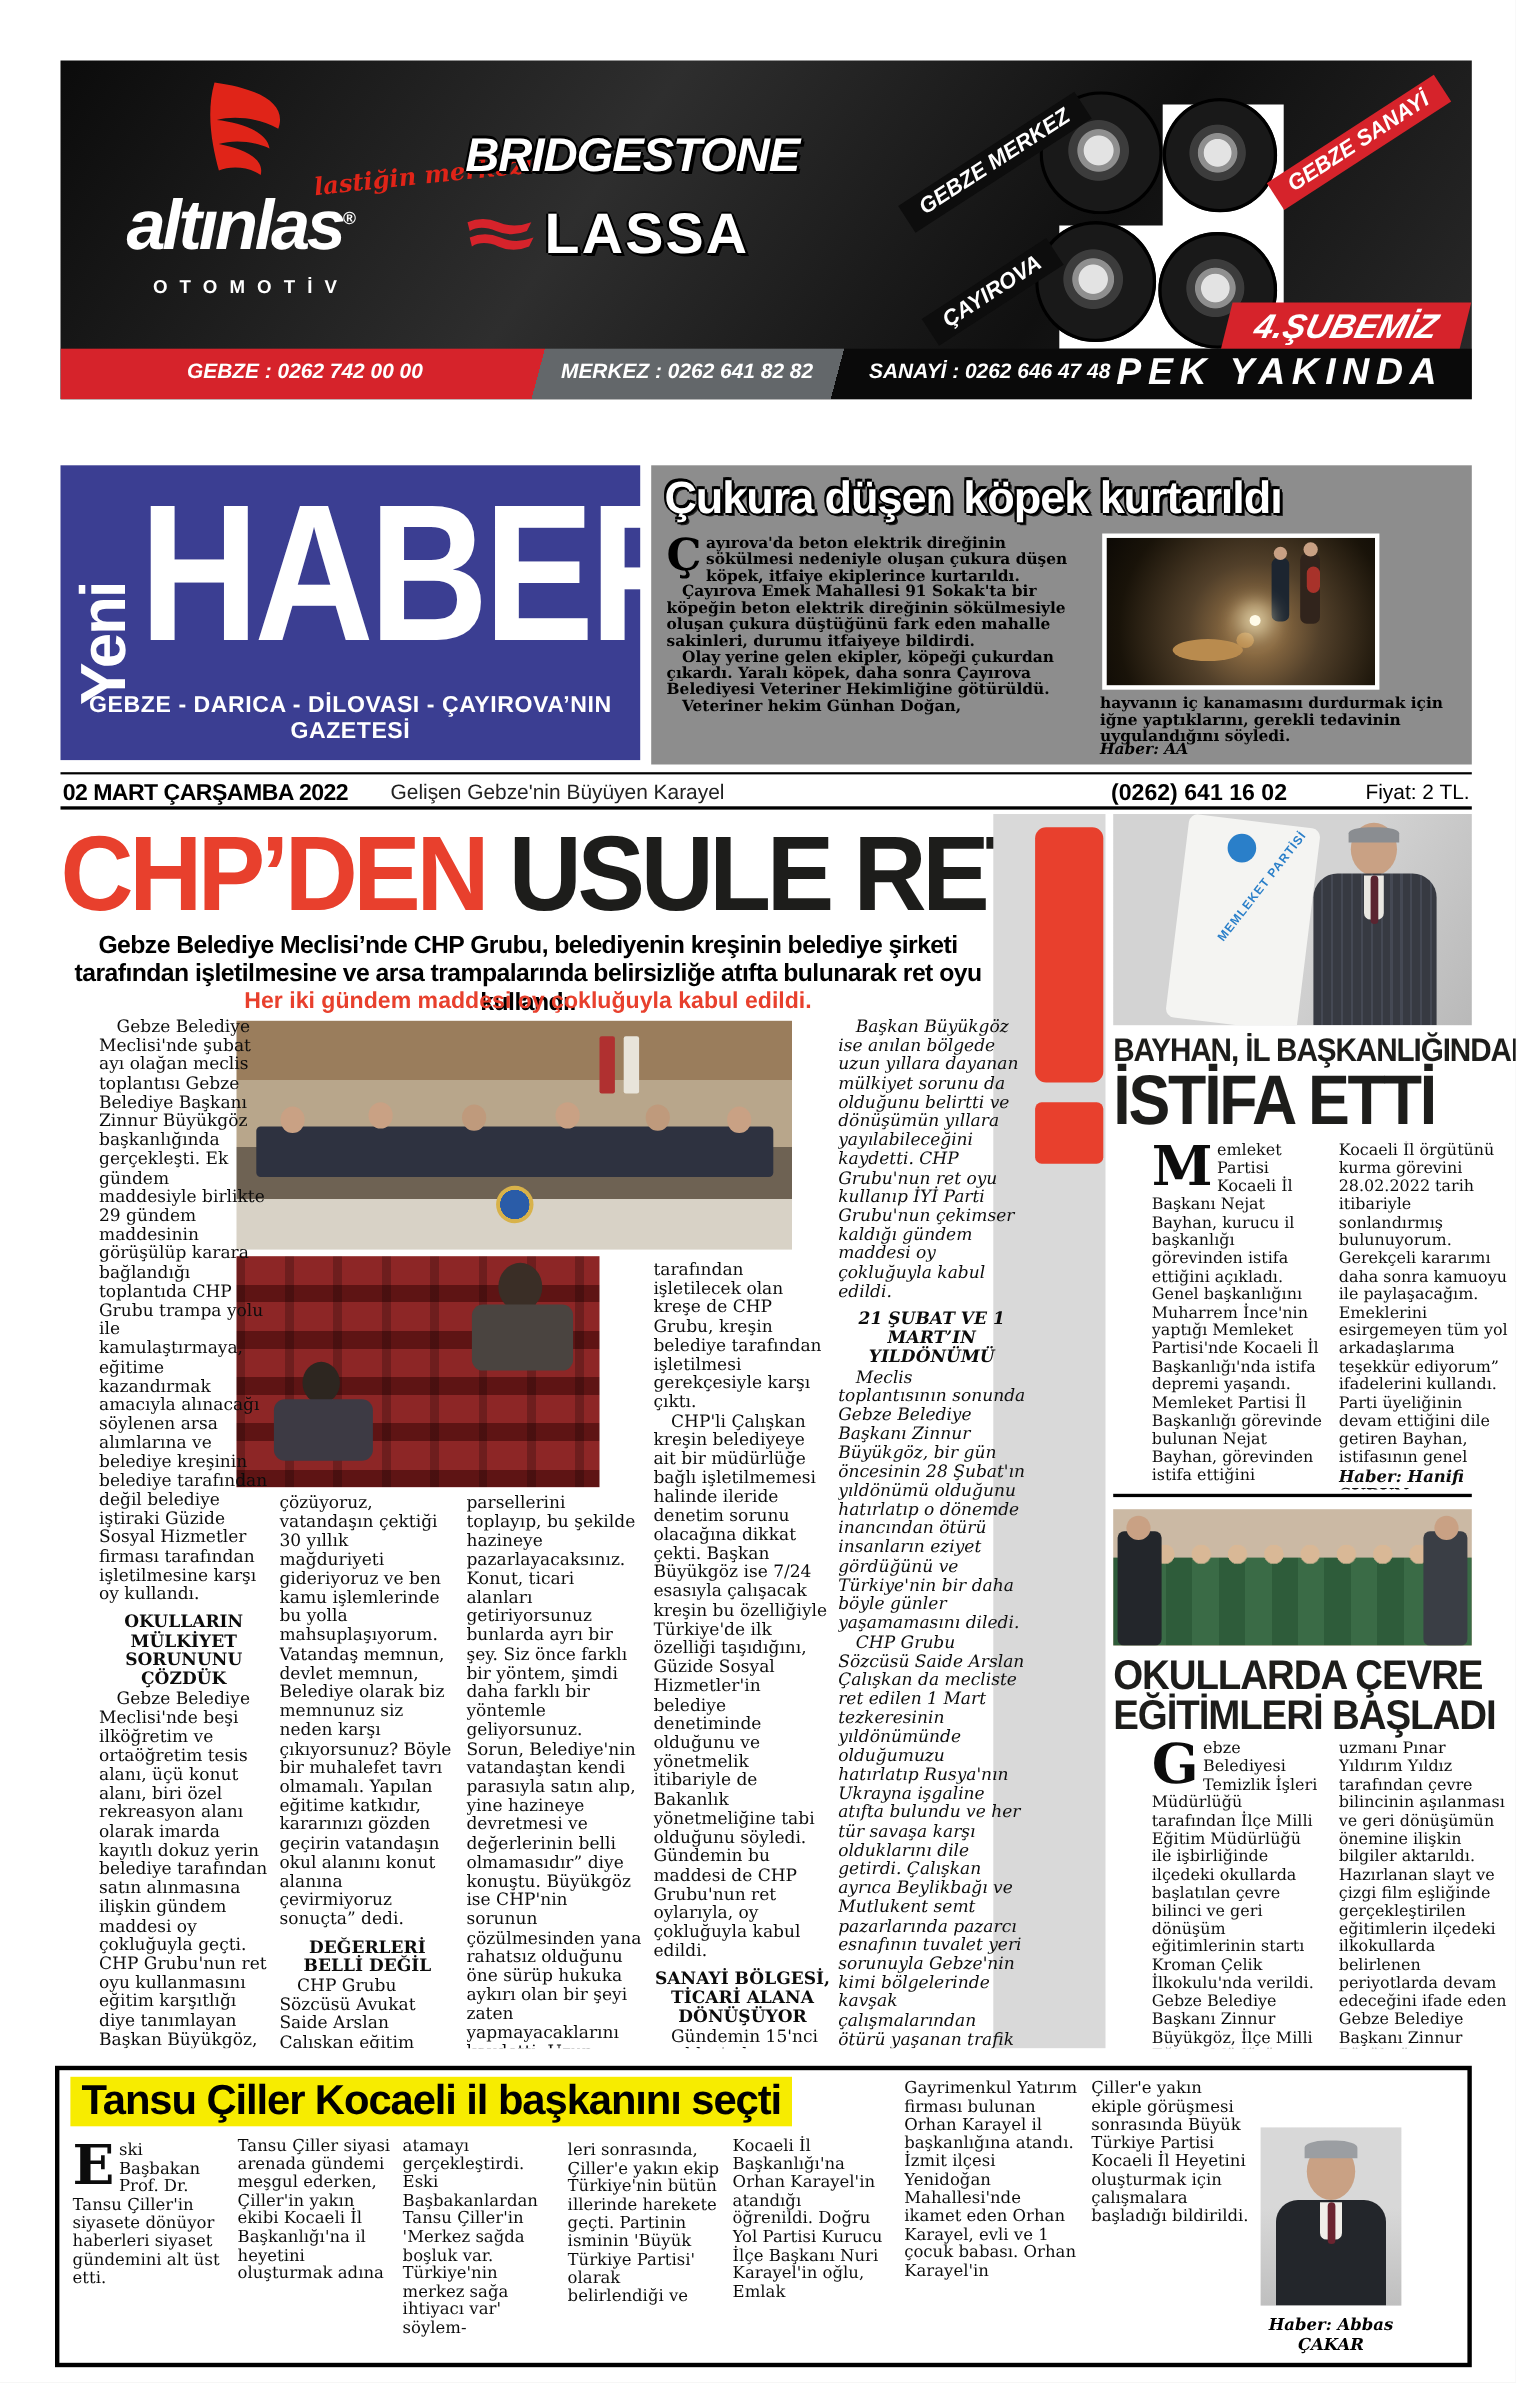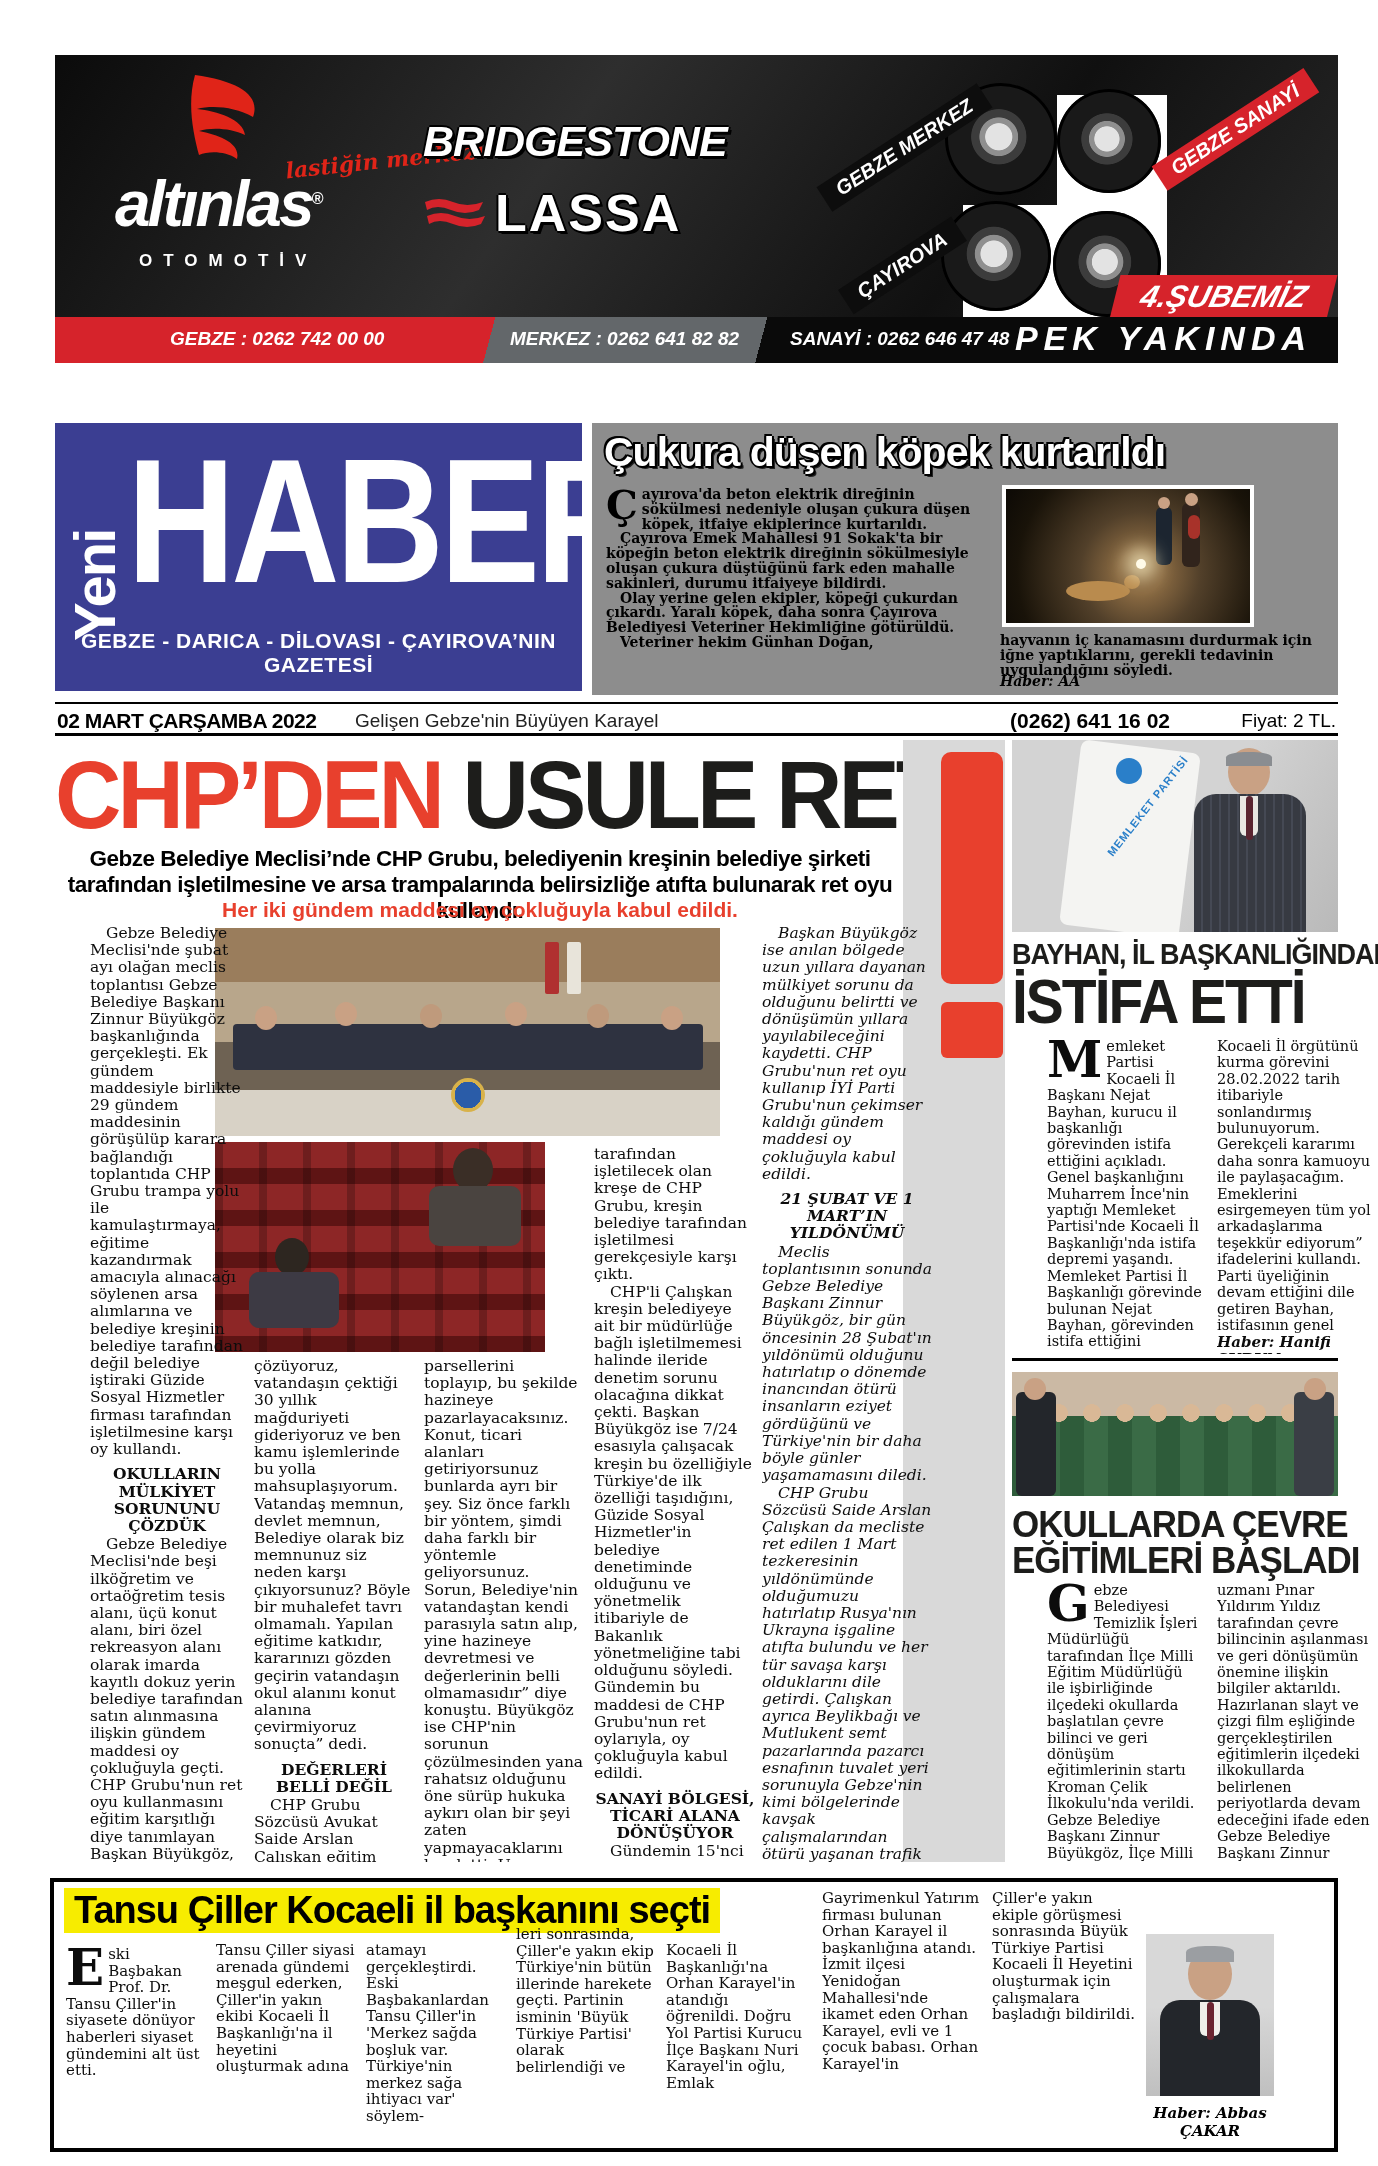--- a/index.html
+++ b/index.html
@@ -291,21 +291,21 @@
     <div class="chl">Tansu Çiller Kocaeli il başkanını seçti</div>
     <div class="ccol" style="left:12px; top:64px; width:140px; height:196px;">
       <p><span class="dc">E</span><span>ski Başbakan Prof. Dr. Tansu Çiller'in siyasete dönüyor haberleri siyaset gündemini alt üst etti.</span></p>
     </div>
     <div class="ccol" style="left:162px; top:60px; width:140px; height:200px;">
       <p>Tansu Çiller siyasi arenada gündemi meşgul ederken, Çiller'in yakın ekibi Kocaeli İl Başkanlığı'na il heyetini oluşturmak adına</p>
     </div>
     <div class="ccol" style="left:312px; top:60px; width:140px; height:200px;">
       <p>atamayı gerçekleştirdi. Eski Başbakanlardan Tansu Çiller'in 'Merkez sağda boşluk var. Türkiye'nin merkez sağa ihtiyacı var' söylem-</p>
     </div>
-    <div class="ccol" style="left:462px; top:44px; width:140px; height:200px;">
+    <div class="ccol" style="left:462px; top:64px; width:140px; height:200px;">
       <p>leri sonrasında, Çiller'e yakın ekip Türkiye'nin bütün illerinde harekete geçti. Partinin isminin 'Büyük Türkiye Partisi' olarak belirlendiği ve</p>
     </div>
     <div class="ccol" style="left:612px; top:60px; width:140px; height:200px;">
       <p>Kocaeli İl Başkanlığı'na Orhan Karayel'in atandığı öğrenildi. Doğru Yol Partisi Kurucu İlçe Başkanı Nuri Karayel'in oğlu, Emlak</p>
     </div>
     <div class="ccol" style="left:768px; top:8px; width:158px; height:252px;">
       <p>Gayrimenkul Yatırım firması bulunan Orhan Karayel il başkanlığına atandı. İzmit ilçesi Yenidoğan Mahallesi'nde ikamet eden Orhan Karayel, evli ve 1 çocuk babası. Orhan Karayel'in</p>
     </div>
     <div class="ccol" style="left:938px; top:8px; width:146px; height:252px;">
       <p>Çiller'e yakın ekiple görüşmesi sonrasında Büyük Türkiye Partisi Kocaeli İl Heyetini oluşturmak için çalışmalara başladığı bildirildi.</p>

